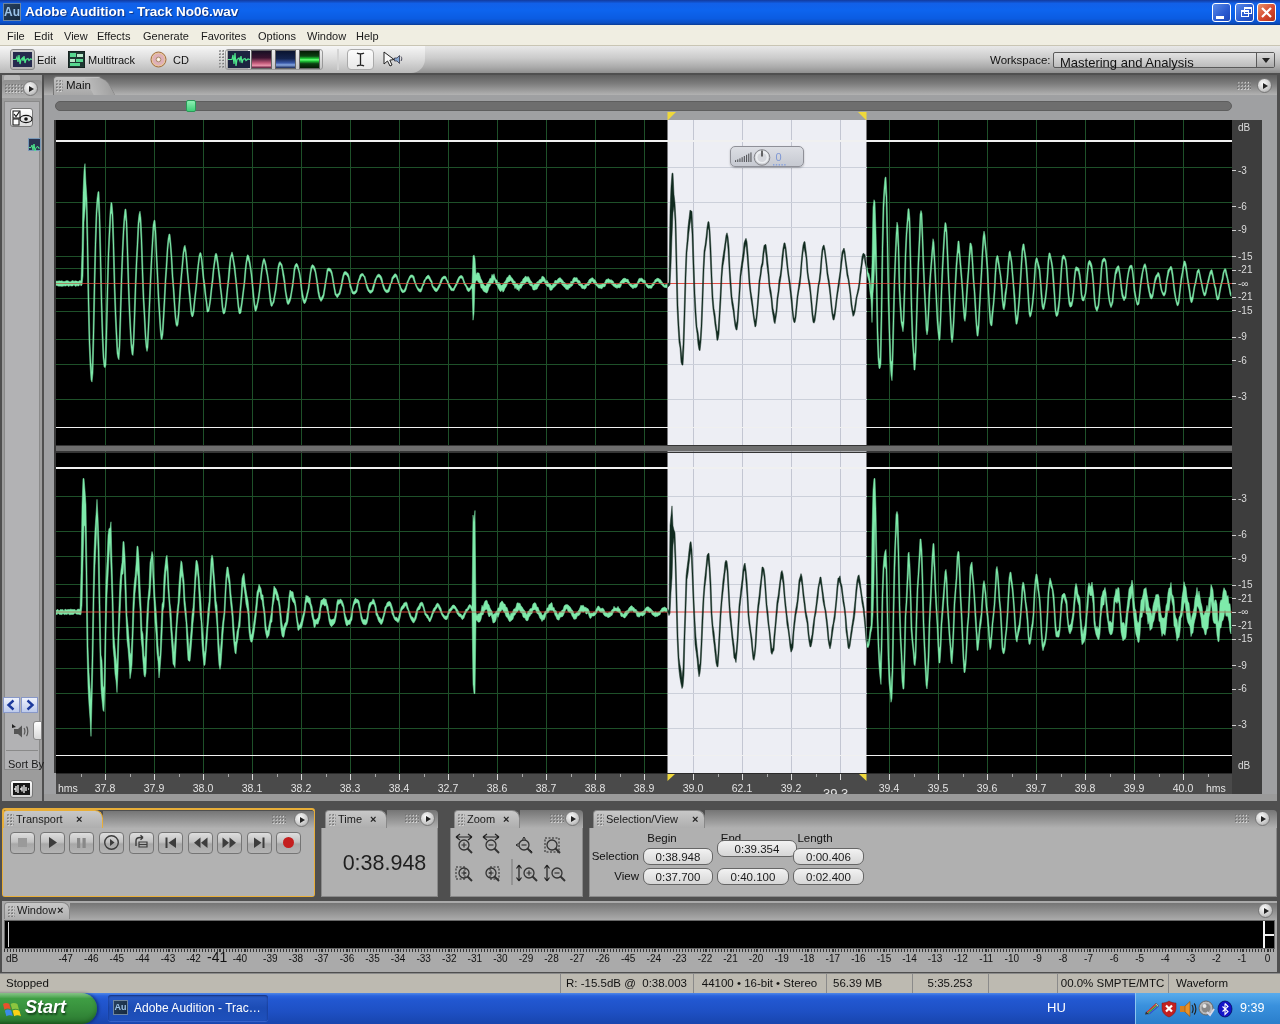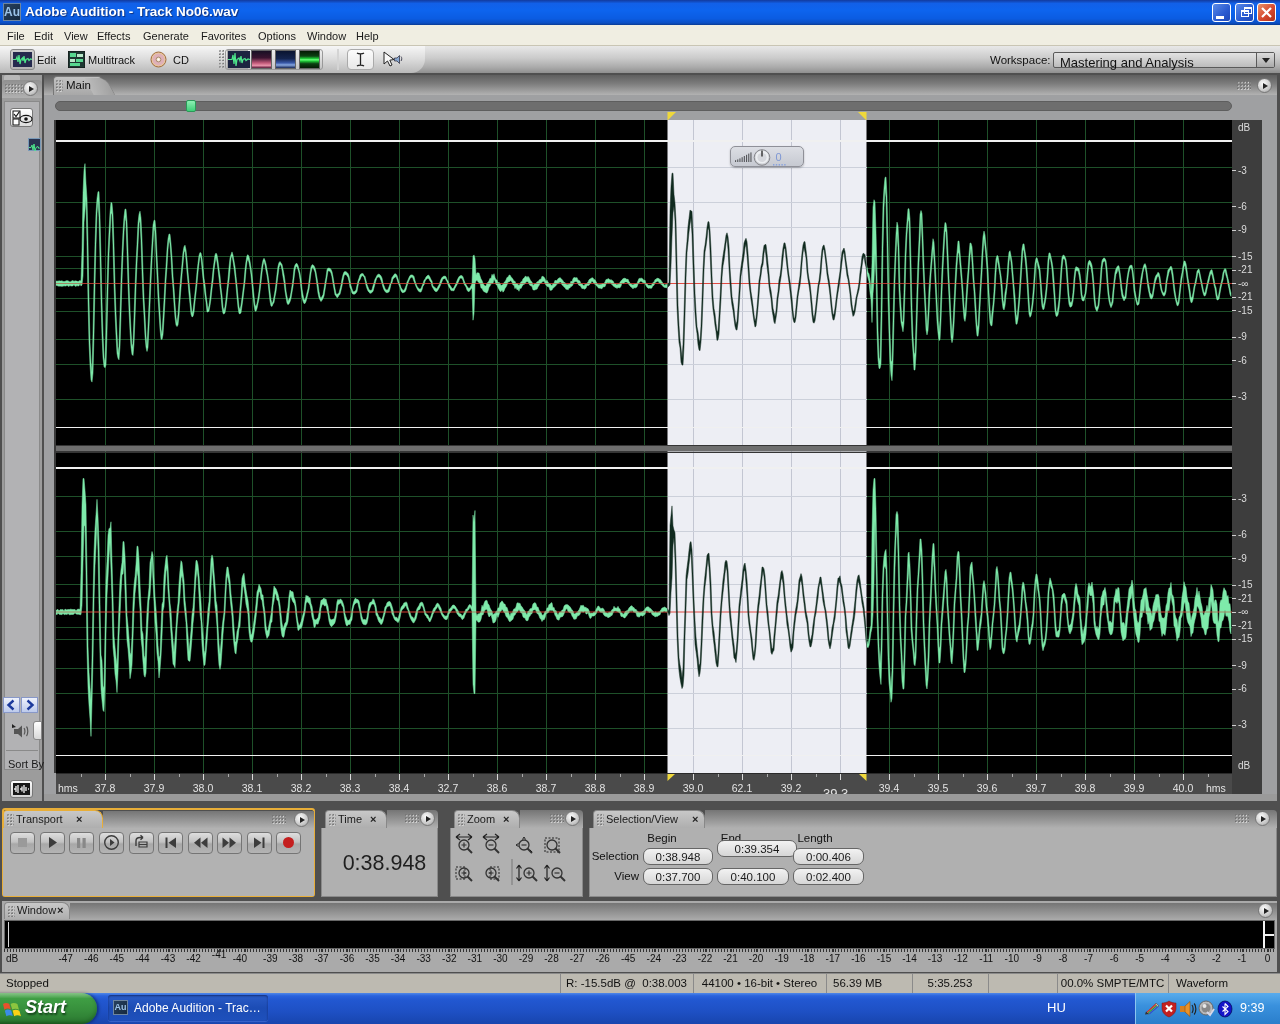--- a/index.html
+++ b/index.html
@@ -609,21 +609,21 @@
         <div style="position:absolute;left:77.3px;top:4px;width:24px;text-align:center;color:#111;font-size:10px">-46</div>
         <div style="position:absolute;left:89.3px;top:0;width:1px;height:3px;background:#333"></div>
         <div style="position:absolute;left:102.8px;top:4px;width:24px;text-align:center;color:#111;font-size:10px">-45</div>
         <div style="position:absolute;left:114.8px;top:0;width:1px;height:3px;background:#333"></div>
         <div style="position:absolute;left:128.4px;top:4px;width:24px;text-align:center;color:#111;font-size:10px">-44</div>
         <div style="position:absolute;left:140.4px;top:0;width:1px;height:3px;background:#333"></div>
         <div style="position:absolute;left:154.0px;top:4px;width:24px;text-align:center;color:#111;font-size:10px">-43</div>
         <div style="position:absolute;left:166.0px;top:0;width:1px;height:3px;background:#333"></div>
         <div style="position:absolute;left:179.6px;top:4px;width:24px;text-align:center;color:#111;font-size:10px">-42</div>
         <div style="position:absolute;left:191.6px;top:0;width:1px;height:3px;background:#333"></div>
-        <div style="position:absolute;left:205.1px;top:0;width:24px;text-align:center;color:#111;font-size:10px">-41</div>
+        <div style="position:absolute;left:205.1px;top:0;width:24px;color:#111;font-size:14px">-41</div>
         <div style="position:absolute;left:217.1px;top:0;width:1px;height:3px;background:#333"></div>
         <div style="position:absolute;left:230.7px;top:4px;width:24px;color:#111;font-size:10px">-40</div>
         <div style="position:absolute;left:242.7px;top:0;width:1px;height:3px;background:#333"></div>
         <div style="position:absolute;left:256.3px;top:4px;width:24px;text-align:center;color:#111;font-size:10px">-39</div>
         <div style="position:absolute;left:268.3px;top:0;width:1px;height:3px;background:#333"></div>
         <div style="position:absolute;left:281.8px;top:4px;width:24px;text-align:center;color:#111;font-size:10px">-38</div>
         <div style="position:absolute;left:293.8px;top:0;width:1px;height:3px;background:#333"></div>
         <div style="position:absolute;left:307.4px;top:4px;width:24px;text-align:center;color:#111;font-size:10px">-37</div>
         <div style="position:absolute;left:319.4px;top:0;width:1px;height:3px;background:#333"></div>
         <div style="position:absolute;left:333.0px;top:4px;width:24px;text-align:center;color:#111;font-size:10px">-36</div>

